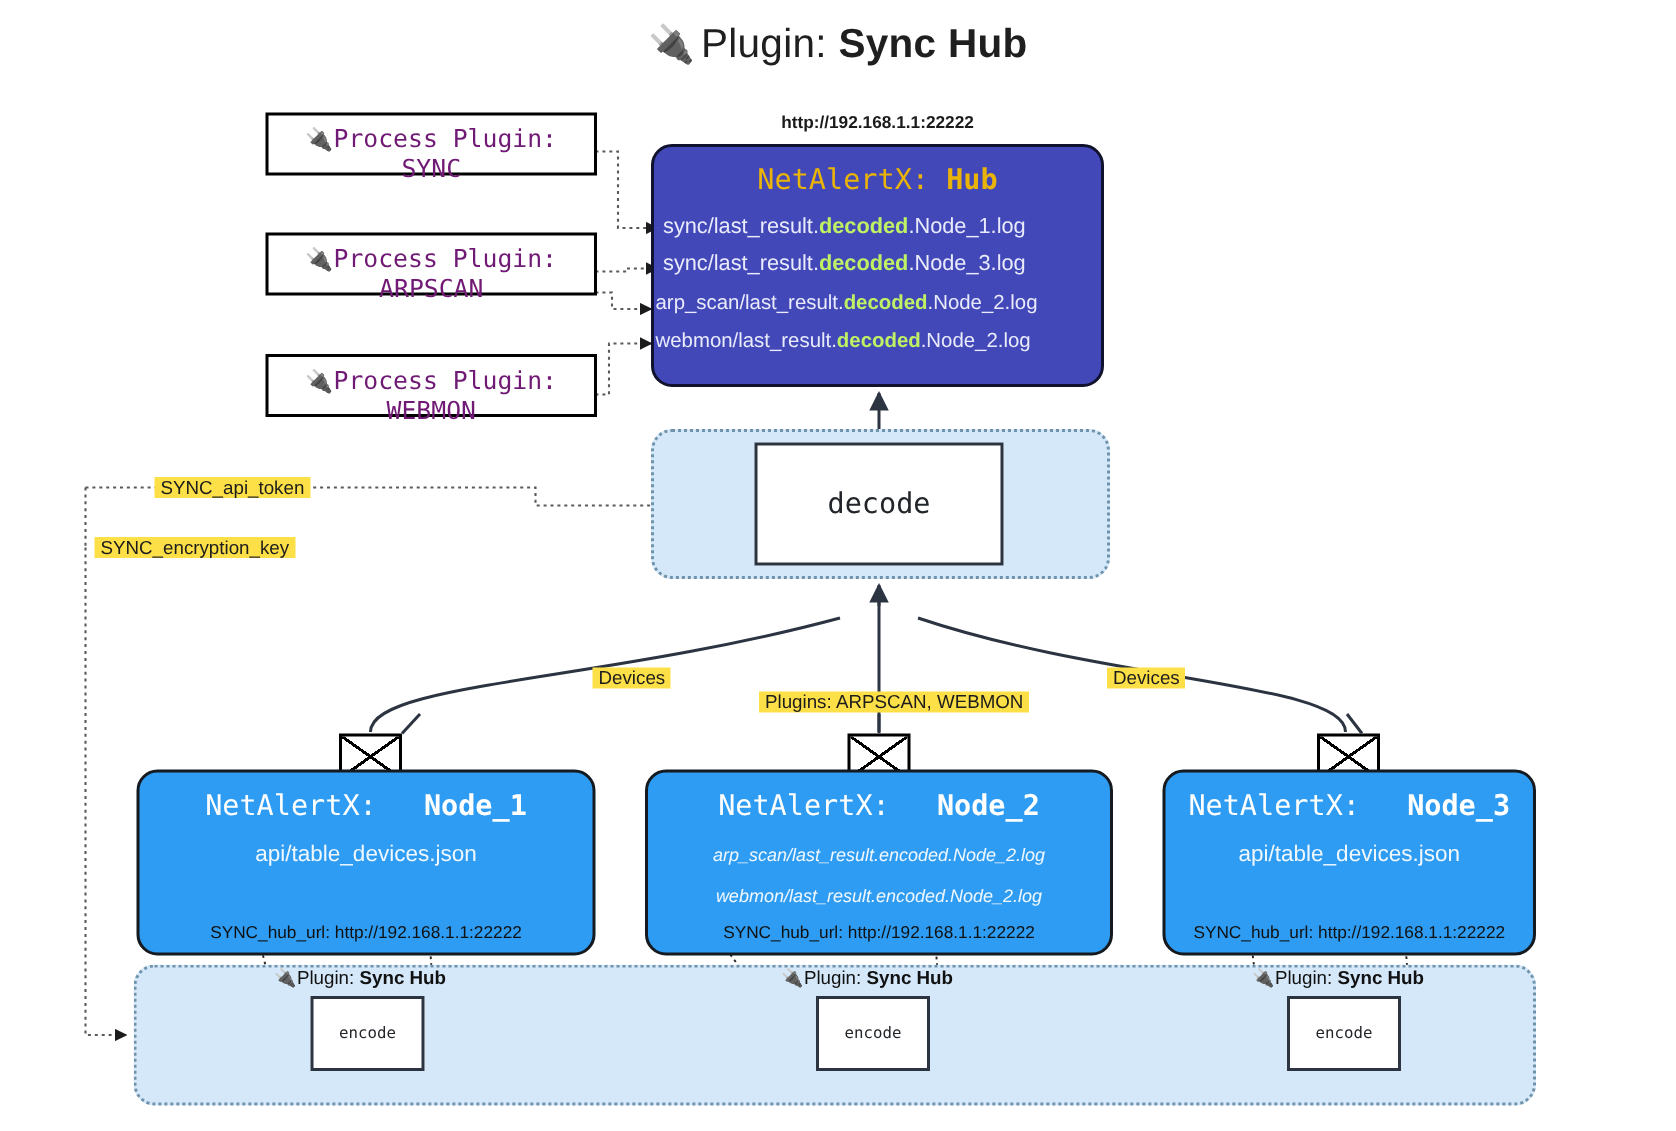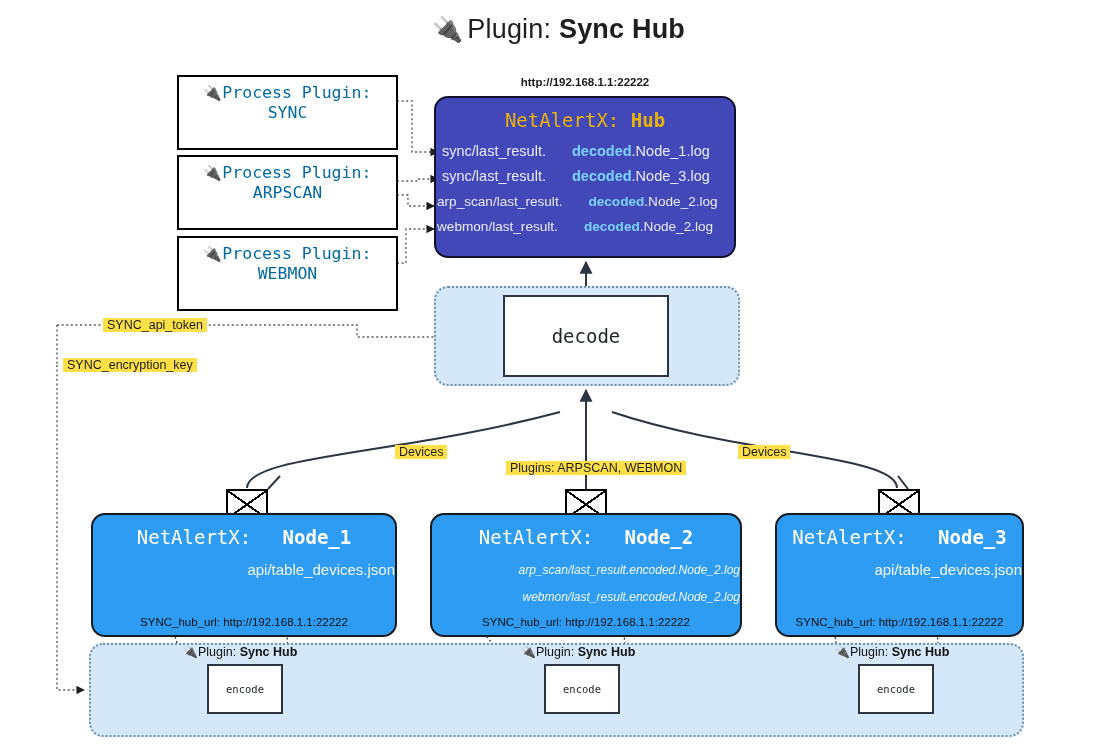--- a/index.html
+++ b/index.html
@@ -24,29 +24,29 @@
     font-size: 27px;
     letter-spacing: .2px;
     white-space: nowrap;
   }
   .title .plug { font-size: 25px; margin-right: 4px; }
   .title .strong { font-weight: bold; }
 
   
   .procbox {
     position: absolute;
-    width: 221px; height: 75px;
+    width: 221px; height: 42px;
     background: #ffffff;
     border: 2px solid #000000;
     font-family: "DejaVu Sans Mono", monospace;
     font-size: 16.5px;
     line-height: 1.18;
     text-align: center;
     padding-top: 6px;
-    color: #0369a1;
+    color: #701a75;
   }
   .procbox .l1 { display: block; white-space: nowrap; }
   .procbox .l2 { display: block; }
   .procbox .plug { font-family: "DejaVu Sans", sans-serif; font-size: 15px; }
 
   
   .hub {
     position: absolute;
     left: 434px; top: 96px; width: 302px; height: 162px;
     background: #4248b8;
@@ -65,21 +65,21 @@
   .hub-title .strong { font-weight: bold; }
   .hub-lines { margin-top: 8px; }
   .hub-line {
     font-size: 14.5px;
     line-height: 25px;
     white-space: nowrap;
     color: #e9ebfb;
     padding-left: 6px;
   }
   .hub-line.small { font-size: 13.6px; padding-left: 1px; }
-  .hub-line b { font-weight: bold; color: #7dd3fc; margin-left: 26px; }
+  .hub-line b { font-weight: bold; color: #bef264; }
   .hub-url {
     position: absolute;
     left: 434px; top: 76px; width: 302px;
     text-align: center;
     font-size: 11.5px;
     font-weight: bold;
     color: #1b1b1b;
     white-space: nowrap;
   }
 
@@ -140,21 +140,20 @@
     white-space: nowrap;
     color: #ffffff;
   }
   .node-title .strong { font-weight: bold; margin-left: 20px; }
   .node-lines { margin-top: 9px; text-align: center; }
   .node-line {
     font-size: 15px;
     line-height: 25px;
     white-space: nowrap;
     color: #f0f8ff;
-    text-align: right;
   }
   .node-line.dense { font-size: 12px; line-height: 27px; font-style: italic; }
   .node-url {
     position: absolute;
     bottom: 7px; left: 0; width: 100%;
     text-align: center;
     font-size: 11.5px;
     color: #101010;
     white-space: nowrap;
   }

